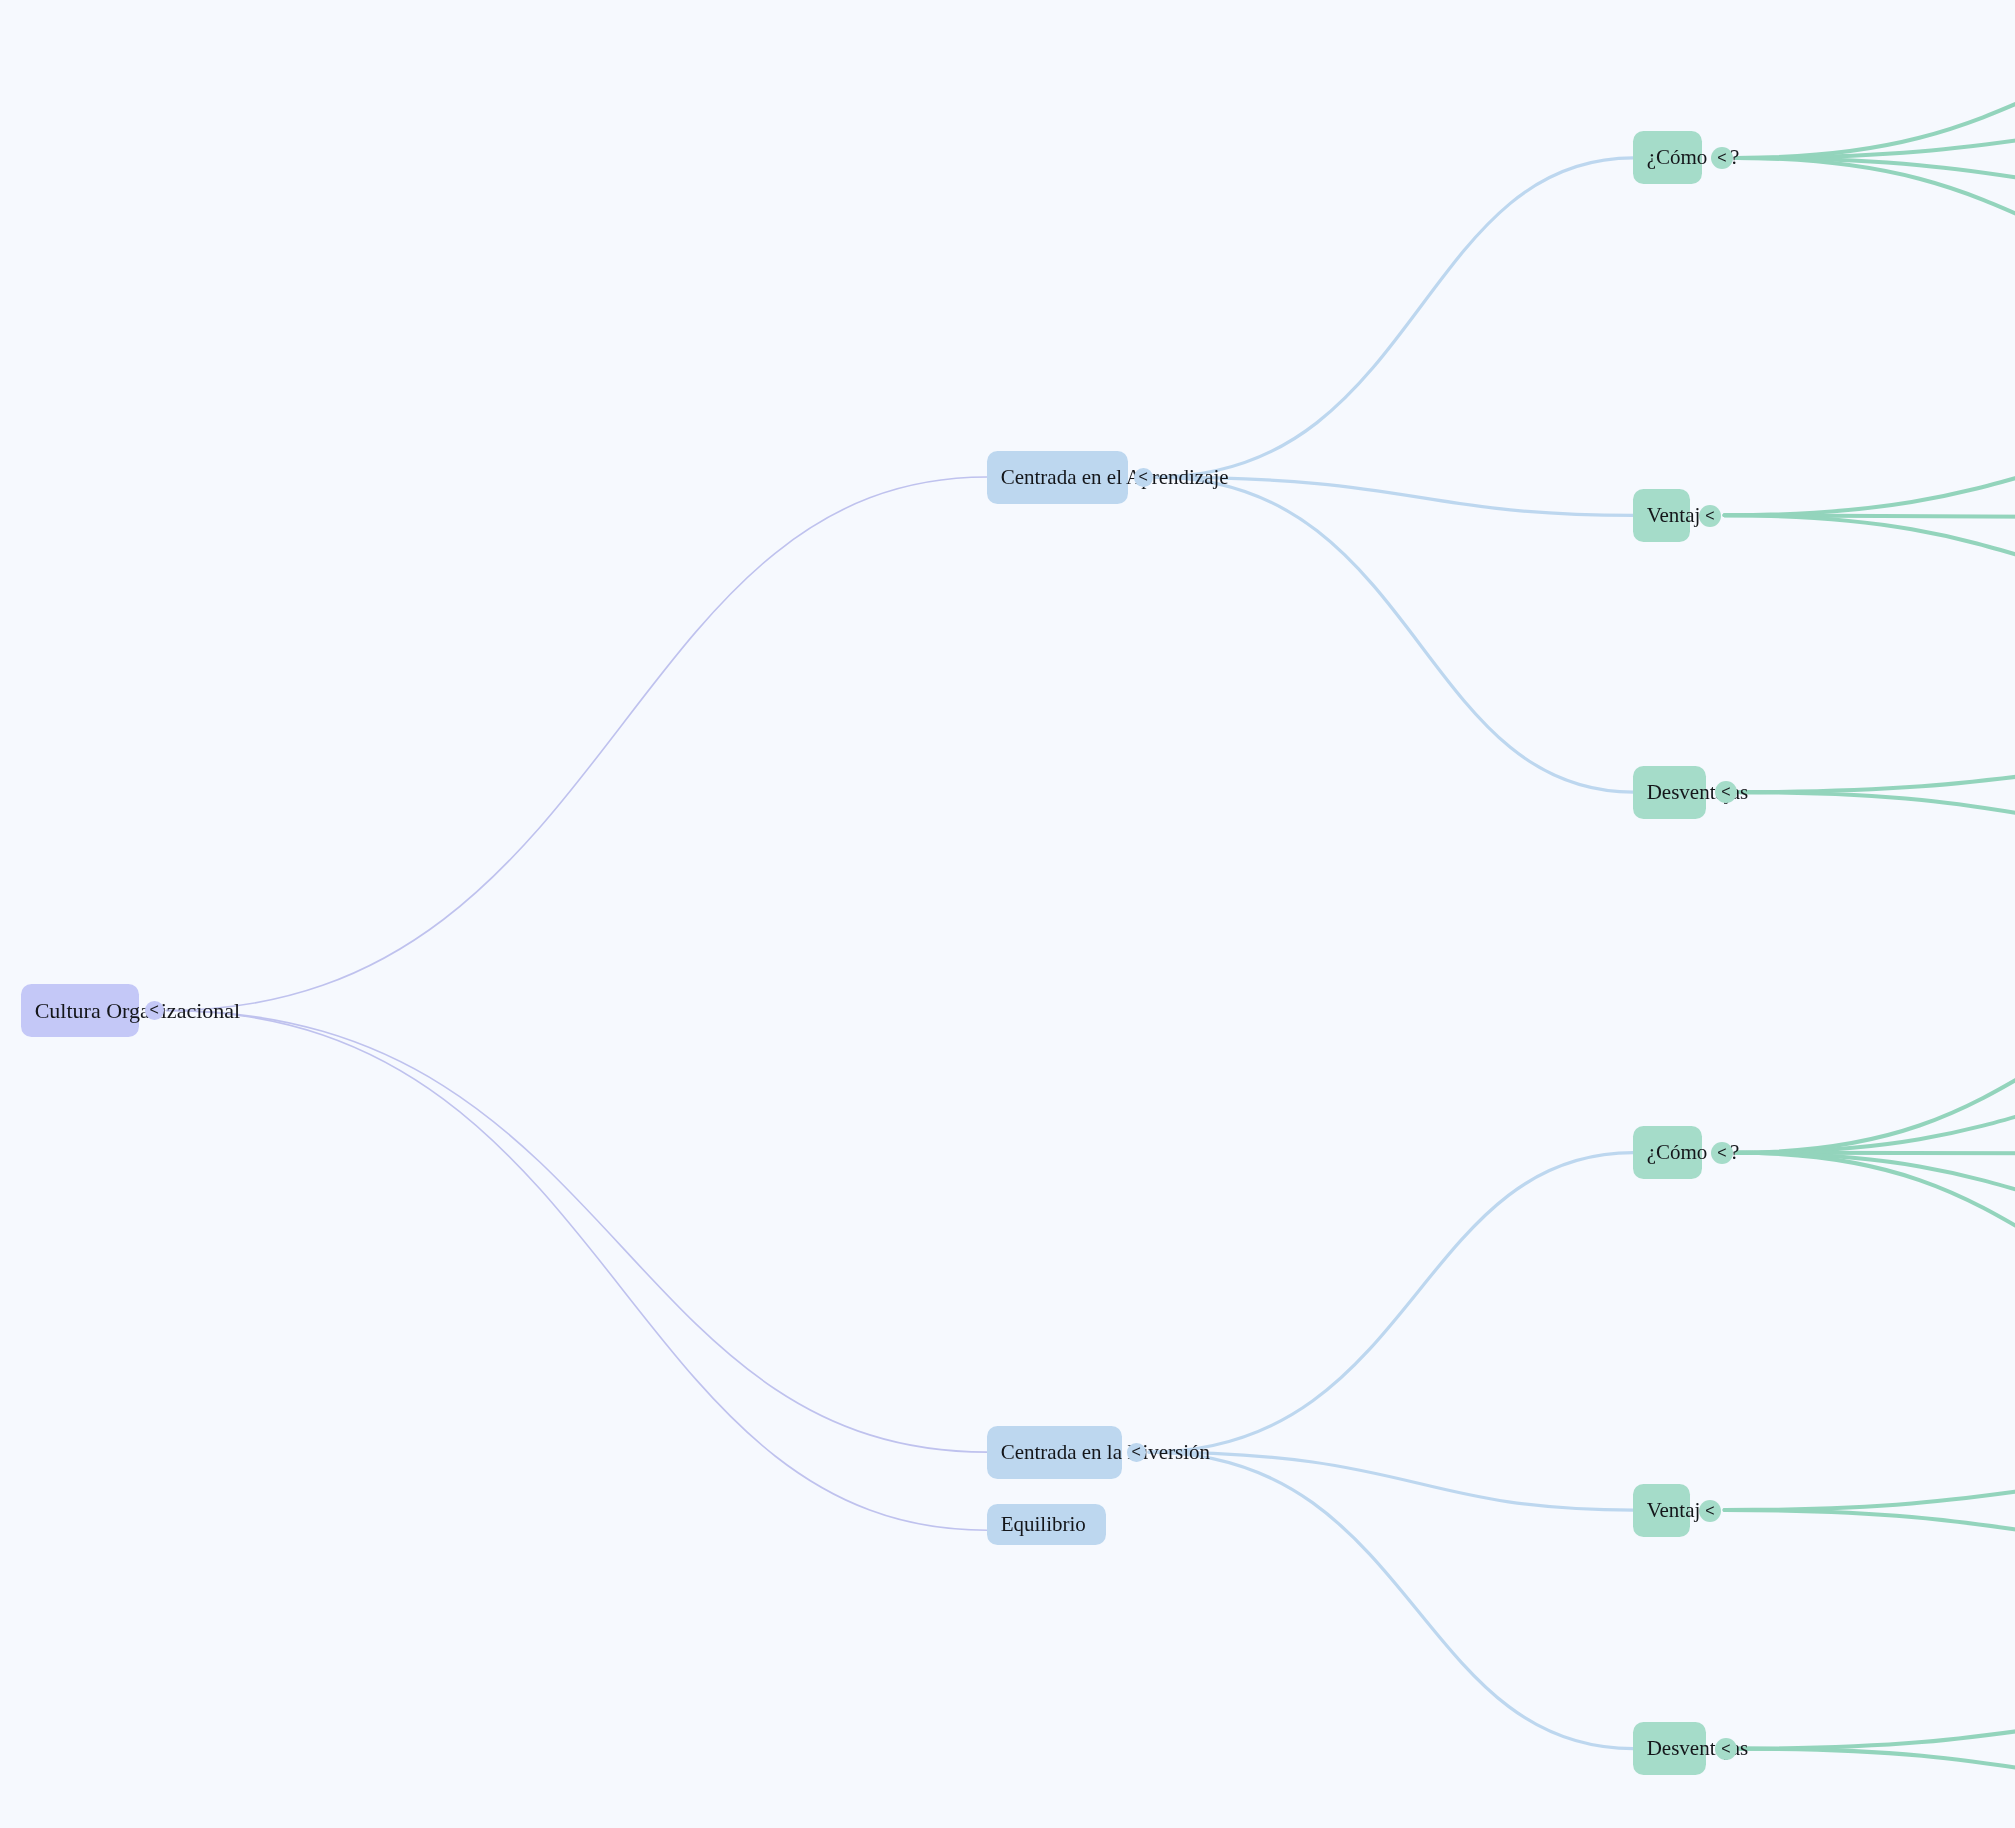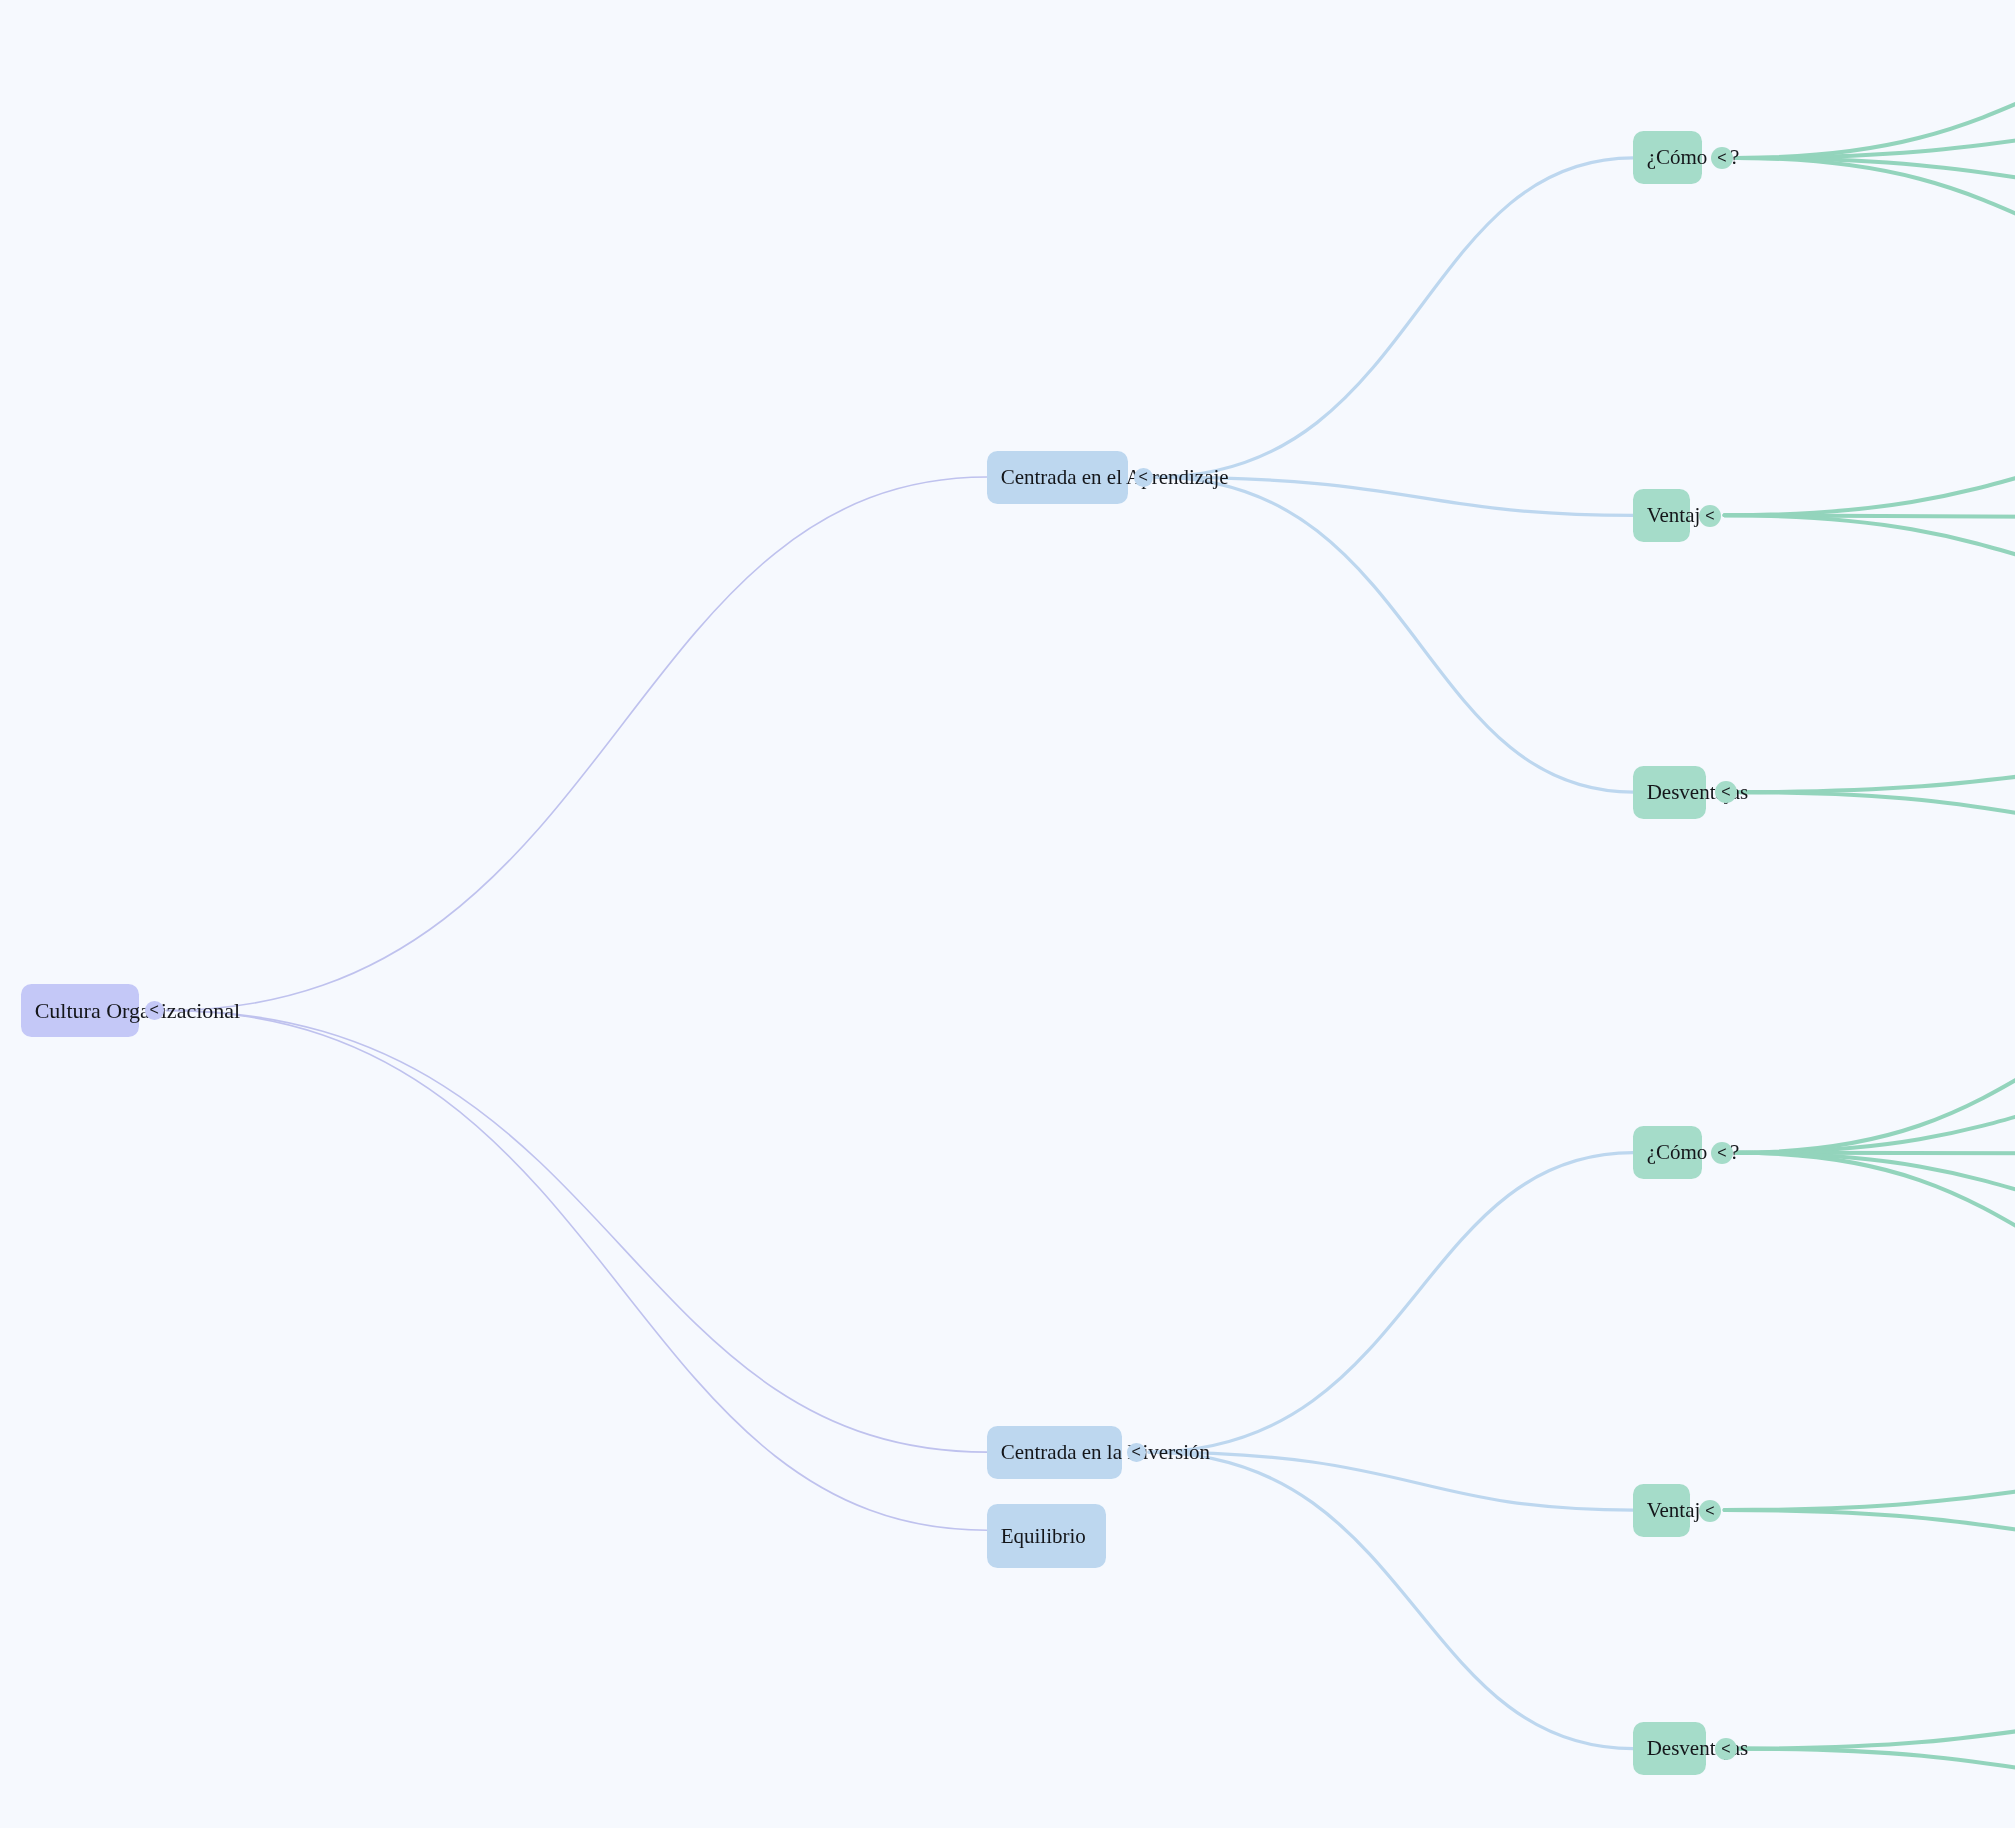--- a/index.html
+++ b/index.html
@@ -87,21 +87,21 @@
       </div>
       <div class="toggle tg-l2" style="width: 18.5px; height: 18.5px; left: 1134px; top: 468px;">
         <span>&lt;</span>
       </div>
       <div class="node n-l2" style="left: 987px; top: 1426px; width: 135px; height: 53px;">
         <span class="label">Centrada en la Diversión</span>
       </div>
       <div class="toggle tg-l2" style="width: 18.5px; height: 18.5px; left: 1127px; top: 1443px;">
         <span>&lt;</span>
       </div>
-      <div class="node n-l2" style="left: 987px; top: 1504px; width: 119px; height: 64px;">
+      <div class="node n-l2" style="left: 987px; top: 1504px; width: 119px; height: 41px;">
         <span class="label">Equilibrio</span>
       </div>
       <div class="node n-l3" style="left: 1633px; top: 131px; width: 69px; height: 53px;">
         <span class="label">¿Cómo es?</span>
       </div>
       <div class="toggle tg-l3" style="width: 22px; height: 22px; left: 1711px; top: 147px;">
         <span>&lt;</span>
       </div>
       <div class="node n-l3" style="left: 1633px; top: 489px; width: 57px; height: 53px;">
         <span class="label">Ventajas</span>

